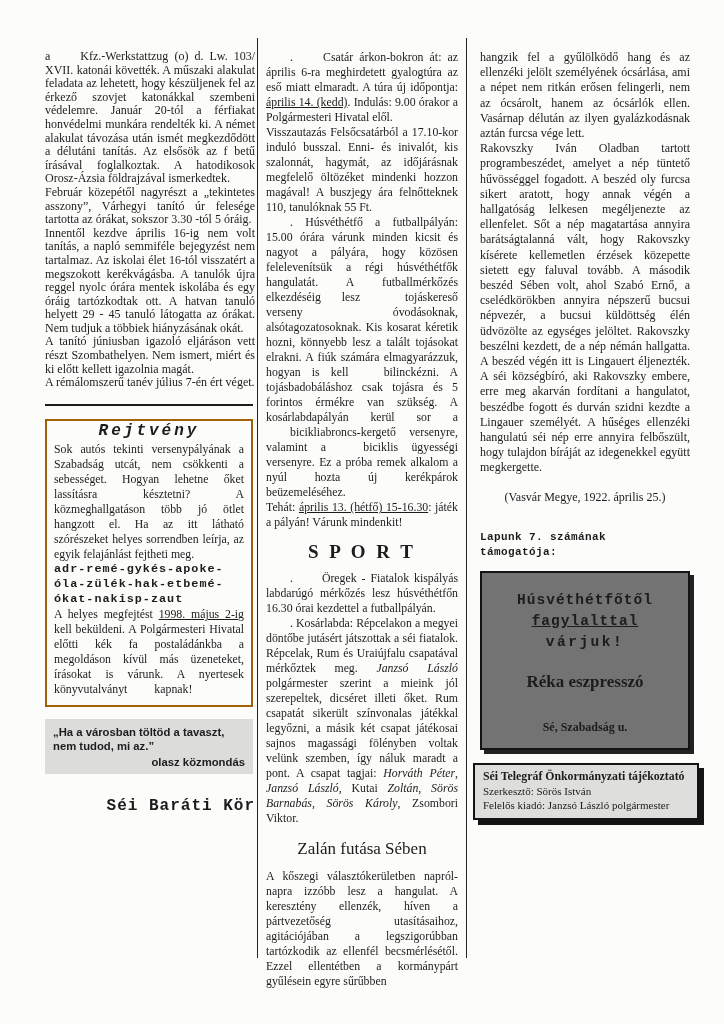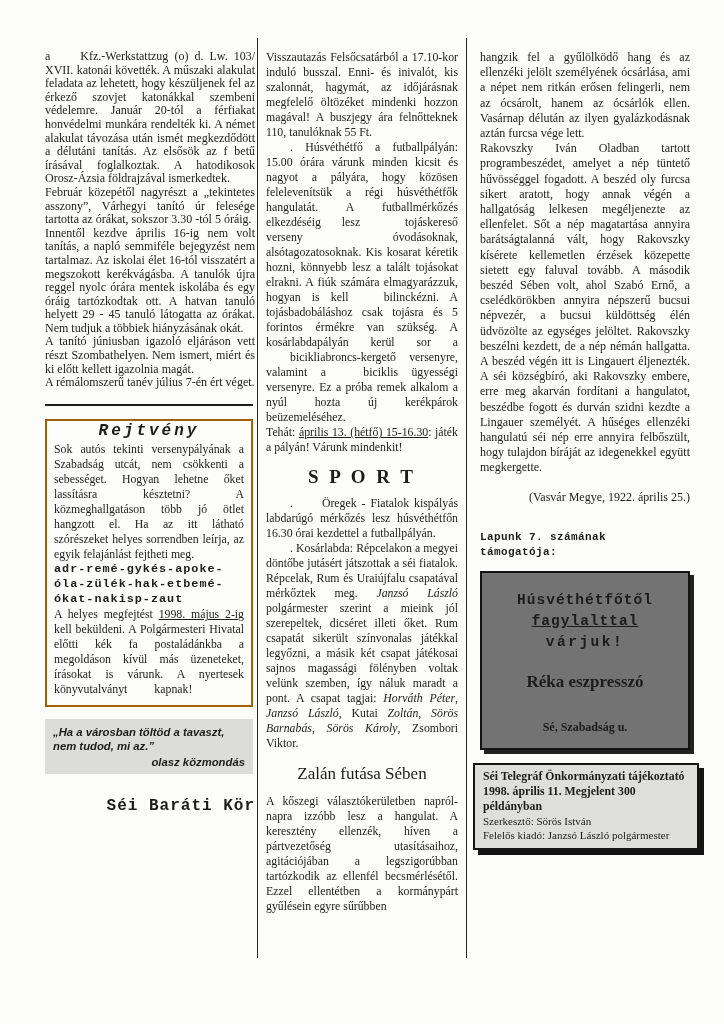--- a/index.html
+++ b/index.html
@@ -31,38 +31,38 @@
     font-size:16px;text-align:center;letter-spacing:3px;margin:1px 0 4px 0;
   }
   .puzzle-box p{font-size:11.8px;line-height:15px;}
   .puzzle-code{
     font-family:"Liberation Mono", monospace;font-weight:bold;
     font-size:12.3px;line-height:16.5px;letter-spacing:1px;
     text-align:left;margin:1px 0;word-break:break-word;
   }
   .quote-box{
     background:#dcdcdb;margin:12px 2px 0 0;padding:6px 8px 5px 8px;
-    font-family:"Liberation Sans", sans-serif;font-weight:bold;font-style:italic;
+    font-family:"Liberation Sans", sans-serif;font-weight:bold;
     font-size:11.3px;line-height:14px;text-align:left;
   }
   .quote-attr{text-align:right;margin-top:2px;}
   .signature{
     font-family:"Liberation Mono", monospace;font-weight:bold;
     font-size:16px;letter-spacing:1px;text-align:right;margin:26px 0 0 0;
   }
 
   .sport-heading{
     text-align:center;font-weight:bold;font-size:19px;letter-spacing:3px;
     margin:14px 0 12px 0;
   }
   .zalan-heading{
     text-align:center;font-weight:normal;font-size:17px;margin:15px 0 13px 0;
   }
 
-  .source-line{text-align:right;margin-top:14px;}
+  .source-line{text-align:center;margin-top:14px;}
   .sponsor-label{
     font-family:"Liberation Mono", monospace;font-weight:bold;
     font-size:11px;letter-spacing:.4px;margin-top:25px;text-align:left;
   }
   .ad-box{
     margin-top:11px;border:2px solid #141414;background:#737373;
     box-shadow:4px 4px 0 rgba(10,10,10,.9);
     text-align:center;padding:17px 5px 13px 5px;
   }
   .ad-line{
@@ -107,20 +107,21 @@
 
   <div class="quote-box">
     <div>„Ha a városban töltöd a tavaszt, nem tudod, mi az.”</div>
     <div class="quote-attr">olasz közmondás</div>
   </div>
 
   <div class="signature">Séi Baráti Kör</div>
 </div>
 
 <div class="col col-2">
+  <p><span class="f-b">. </span><span class="f-b">Csatár árkon-bokron át:</span><span> az április 6-ra meghirdetett gyalogtúra az eső miatt elmaradt. A túra új időpontja: </span><span class="f-u">április 14. (kedd)</span><span>. Indulás: 9.00 órakor a Polgármesteri Hivatal elől.</span></p>
   <p>Visszautazás Felsőcsatárból a 17.10-kor induló busszal. Enni- és inivalót, kis szalonnát, hagymát, az időjárásnak megfelelő öltözéket mindenki hozzon magával! A buszjegy ára felnőtteknek 110, tanulóknak 55 Ft.</p>
   <p><span class="f-b">. Húsvéthétfő a futballpályán:</span><span> 15.00 órára várunk minden kicsit és nagyot a pályára, hogy közösen felelevenítsük a régi húsvéthétfők hangulatát. A futballmérkőzés elkezdéséig lesz </span><span class="f-b">tojáskereső verseny</span><span> óvodásoknak, alsótagozatosoknak. Kis kosarat kéretik hozni, könnyebb lesz a talált tojásokat elrakni. A fiúk számára elmagyarázzuk, hogyan is kell </span><span class="f-b">bilinckézni.</span><span> A tojásbadobáláshoz csak tojásra és 5 forintos érmékre van szükség. A kosárlabdapályán kerül sor a </span><span class="f-b">bicikliabroncs-kergető versenyre,</span><span> valamint a </span><span class="f-b">biciklis ügyességi versenyre.</span><span> Ez a próba remek alkalom a nyúl hozta új kerékpárok beüzemeléséhez.</span></p>
   <p><span>Tehát: </span><span class="f-u">április 13. (hétfő) 15-16.30</span><span>: játék a pályán! Várunk mindenkit!</span></p>
 
   <div class="sport-heading">S P O R T</div>
 
   <p><span class="f-b">. </span><span class="f-b">Öregek - Fiatalok</span><span> kispályás labdarúgó mérkőzés lesz húsvéthétfőn 16.30 órai kezdettel a futballpályán.</span></p>
   <p><span class="f-b">. Kosárlabda:</span><span> Répcelakon a megyei döntőbe jutásért játszottak a séi fiatalok. Répcelak, Rum és Uraiújfalu csapatával mérkőztek meg. </span><span class="f-i">Janzsó László</span><span> polgármester szerint a mieink jól szerepeltek, dicséret illeti őket. Rum csapatát sikerült színvonalas játékkal legyőzni, a másik két csapat játékosai sajnos magassági fölényben voltak velünk szemben, így náluk maradt a pont. A csapat tagjai: </span><span class="f-i">Horváth Péter</span><span>, </span><span class="f-i">Janzsó László</span><span>, Kutai </span><span class="f-i">Zoltán</span><span>, </span><span class="f-i">Sörös Barnabás</span><span>, </span><span class="f-i">Sörös Károly</span><span>, Zsombori Viktor.</span></p>
 
   <div class="zalan-heading">Zalán futása Sében</div>
@@ -139,17 +140,16 @@
   <div class="ad-box">
     <div class="ad-line">Húsvéthétfőtől</div>
     <div class="ad-line ad-line-2">fagylalttal</div>
     <div class="ad-line ad-line-3">várjuk!</div>
     <div class="ad-name">Réka eszpresszó</div>
     <div class="ad-address">Sé, Szabadság u.</div>
   </div>
 
   <div class="colophon-box">
     <div class="colophon-bold">Séi Telegráf Önkormányzati tájékoztató</div>
-    <div class="colophon-bold">1998. április 11. Megjelent 300 példányban</div>
     <div class="colophon-normal">Szerkesztő: Sörös István</div>
     <div class="colophon-normal">Felelős kiadó: Janzsó László polgármester</div>
   </div>
 </div>
 
 </body></html>

